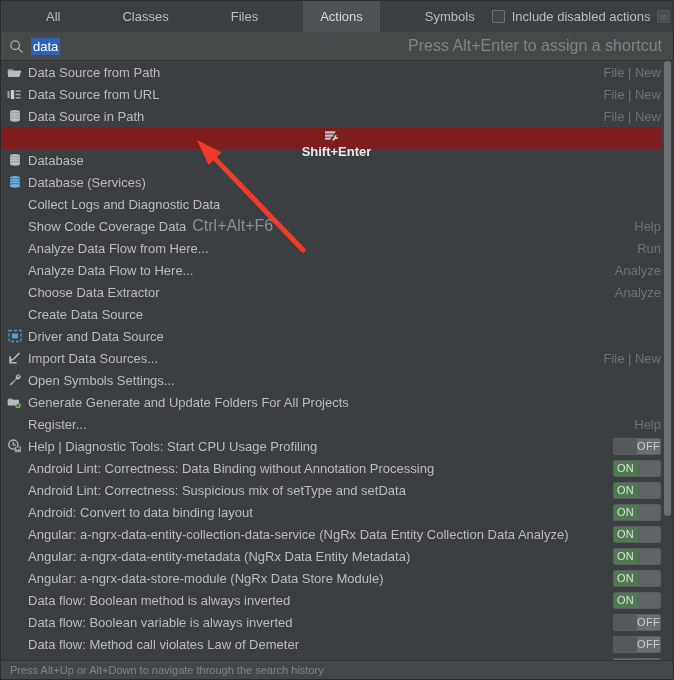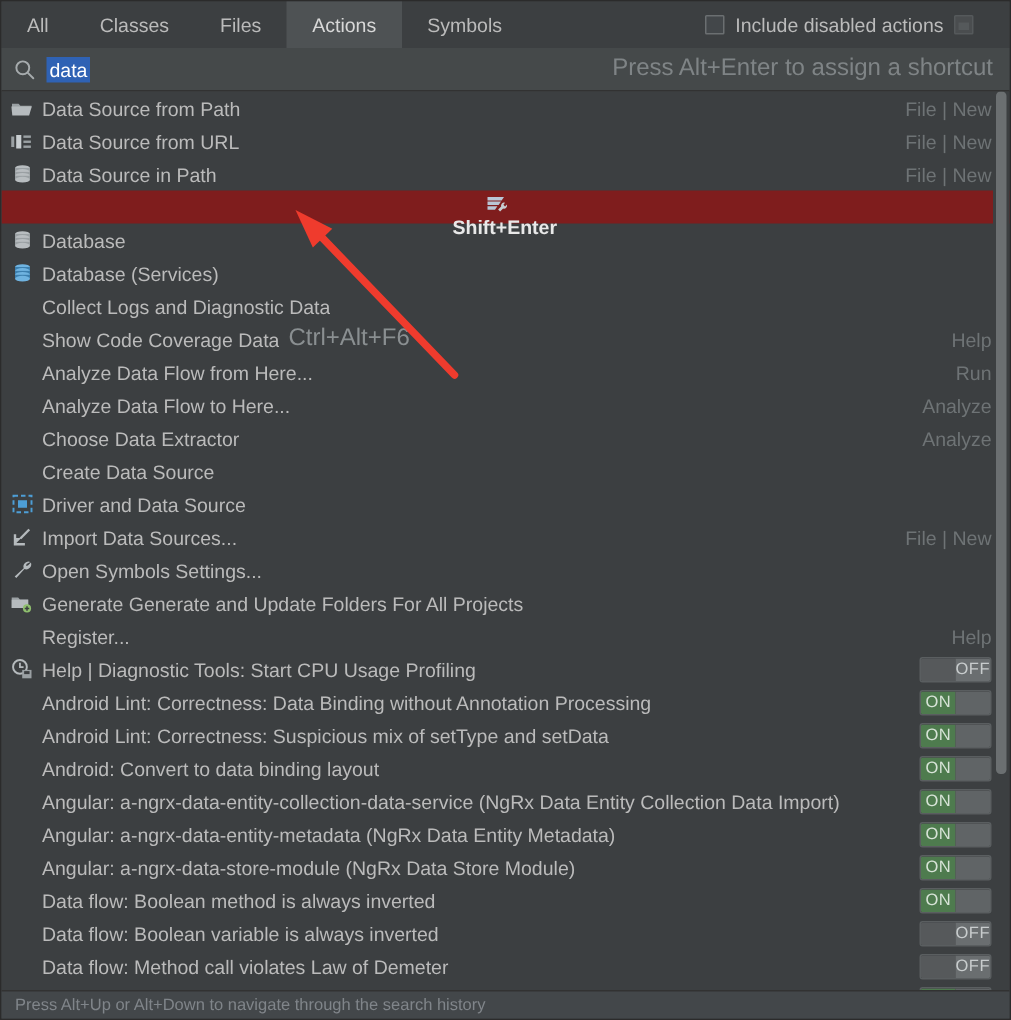--- a/index.html
+++ b/index.html
@@ -28,20 +28,21 @@
     position: relative;
   }
   .tabs { display: flex; align-items: stretch; }
   .tab {
     padding: 0 17px;
     display: flex; align-items: center;
     font-size: 13px;
     color: #bbbbbb;
     cursor: default;
     white-space: nowrap;
+    margin-left: 28px;
   }
   .tab.active {
     background: #4e5254;
     color: #d8d8d8;
   }
   .tabbar-right {
     margin-left: auto;
     display: flex;
     align-items: center;
     gap: 7px;
@@ -443,21 +444,21 @@
         <div class="row">
           <div class="icon"></div>
           <div class="label">Android: Convert to data binding layout</div>
           <div class="toggle on">
             <div class="seg seg-knob">ON</div>
             <div class="seg seg-empty"></div>
           </div>
         </div>
         <div class="row">
           <div class="icon"></div>
-          <div class="label">Angular: a-ngrx-data-entity-collection-data-service (NgRx Data Entity Collection Data Import)</div>
+          <div class="label">Angular: a-ngrx-data-entity-collection-data-service (NgRx Data Entity Collection Data Analyze)</div>
           <div class="toggle on">
             <div class="seg seg-knob">ON</div>
             <div class="seg seg-empty"></div>
           </div>
         </div>
         <div class="row">
           <div class="icon"></div>
           <div class="label">Angular: a-ngrx-data-entity-metadata (NgRx Data Entity Metadata)</div>
           <div class="toggle on">
             <div class="seg seg-knob">ON</div>

